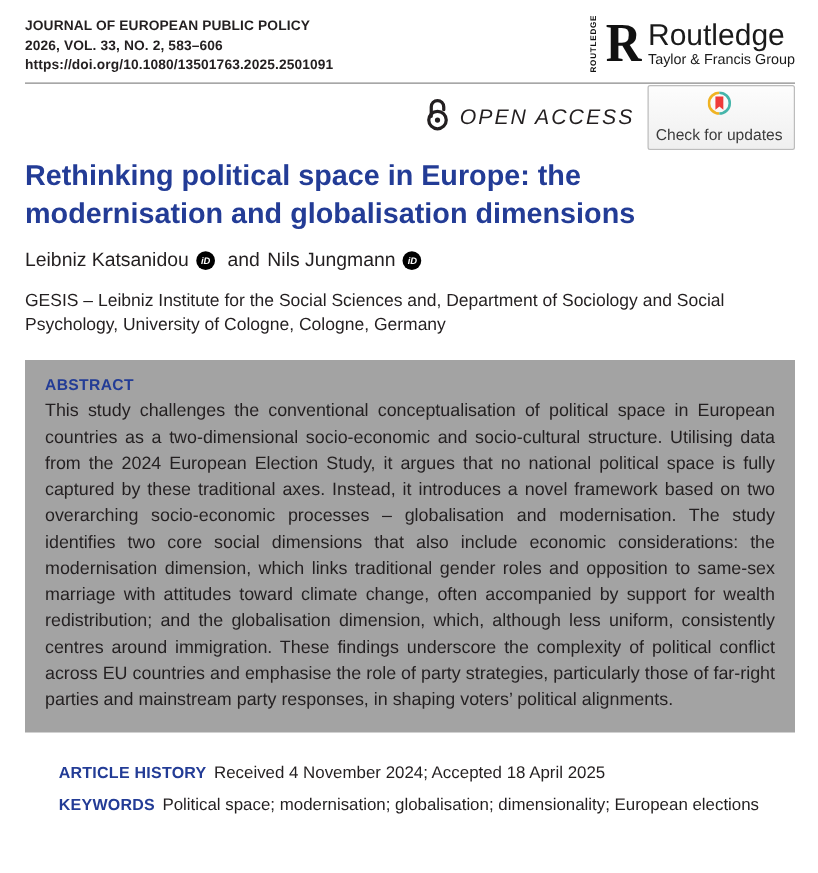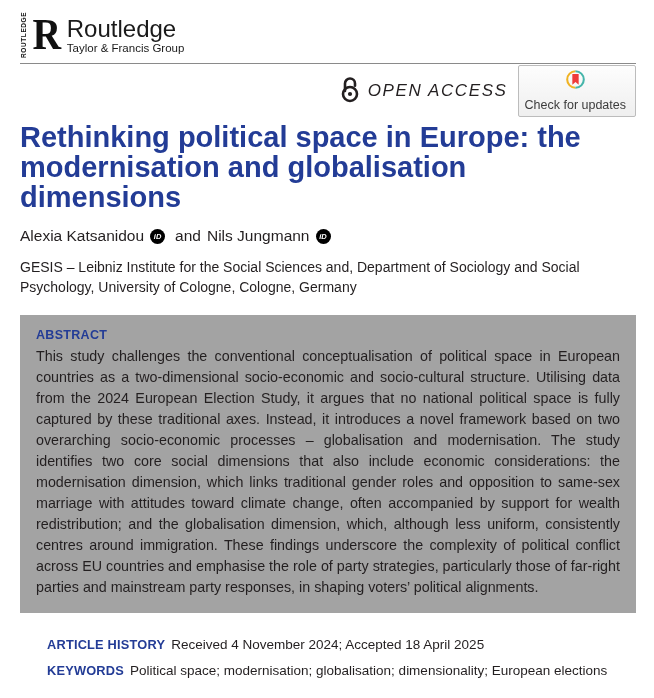--- a/index.html
+++ b/index.html
@@ -44,21 +44,21 @@
     border: 1px solid #bcbcbc; border-radius: 2px;
     background: linear-gradient(#fdfdfd, #efefef);
     padding: 4px 9px 4px 6px; cursor: pointer;
     font-size: 12.5px; color: #3c3c3c; font-family: "Liberation Sans", sans-serif; flex-direction: column;
   }
 
   
   .title {
     margin-top: 17px;
     max-width: 590px;
-    font-size: 29px; line-height: 30px; font-weight: 700;
+    font-size: 23px; line-height: 30px; font-weight: 700;
     color: #233c96;
   }
   .authors { margin-top: 15px; font-size: 15.5px; display: flex; align-items: center; gap: 6px; }
   .orcid {
     display: inline-flex; align-items: center; justify-content: center;
     width: 15px; height: 15px; border-radius: 50%;
     background: #000000; color: #fff;
     font-size: 7.5px; font-weight: 700; font-style: italic;
     cursor: pointer; margin-right: 4px;
   }
@@ -83,20 +83,25 @@
   .meta-line { margin-top: 24px; font-size: 13.5px; margin-left: 27px; }
   .meta-line + .meta-line { margin-top: 11px; }
   .meta-label { font-weight: 700; color: #233c96; font-size: 12.8px; letter-spacing: 0.2px; margin-right: 6px; }
 </style>
 </head>
 <body>
 
 <div class="page">
 
   <div class="header-row">
+    <div class="journal-info">
+      <div>JOURNAL OF EUROPEAN PUBLIC POLICY</div>
+      <div>2026, VOL. 33, NO. 2, 583–606</div>
+      <div class="doi">https://doi.org/10.1080/13501763.2025.2501091</div>
+    </div>
     <div class="publisher">
       <div class="pub-vertical">ROUTLEDGE</div>
       <div class="pub-mark">R</div>
       <div class="pub-word">
         <div class="pub-name">Routledge</div>
         <div class="pub-group">Taylor &amp; Francis Group</div>
       </div>
     </div>
   </div>
 
@@ -121,21 +126,21 @@
           <path d="M8 5.2 h8 v13.4 l-4 -3.3 -4 3.3 z" fill="#ef3b39"></path>
         </svg>
       </span>
       <span>Check for updates</span>
     </button>
   </div>
 
   <h1 class="title">Rethinking political space in Europe: the modernisation and globalisation dimensions</h1>
 
   <div class="authors">
-    <span>Alexia Katsanidou</span>
+    <span>Leibniz Katsanidou</span>
     <span class="orcid">iD</span>
     <span>and</span>
     <span>Nils Jungmann</span>
     <span class="orcid">iD</span>
   </div>
 
   <div class="affiliation">GESIS – Leibniz Institute for the Social Sciences and, Department of Sociology and Social Psychology, University of Cologne, Cologne, Germany</div>
 
   <div class="abstract-box">
     <div class="abstract-heading">ABSTRACT</div>

